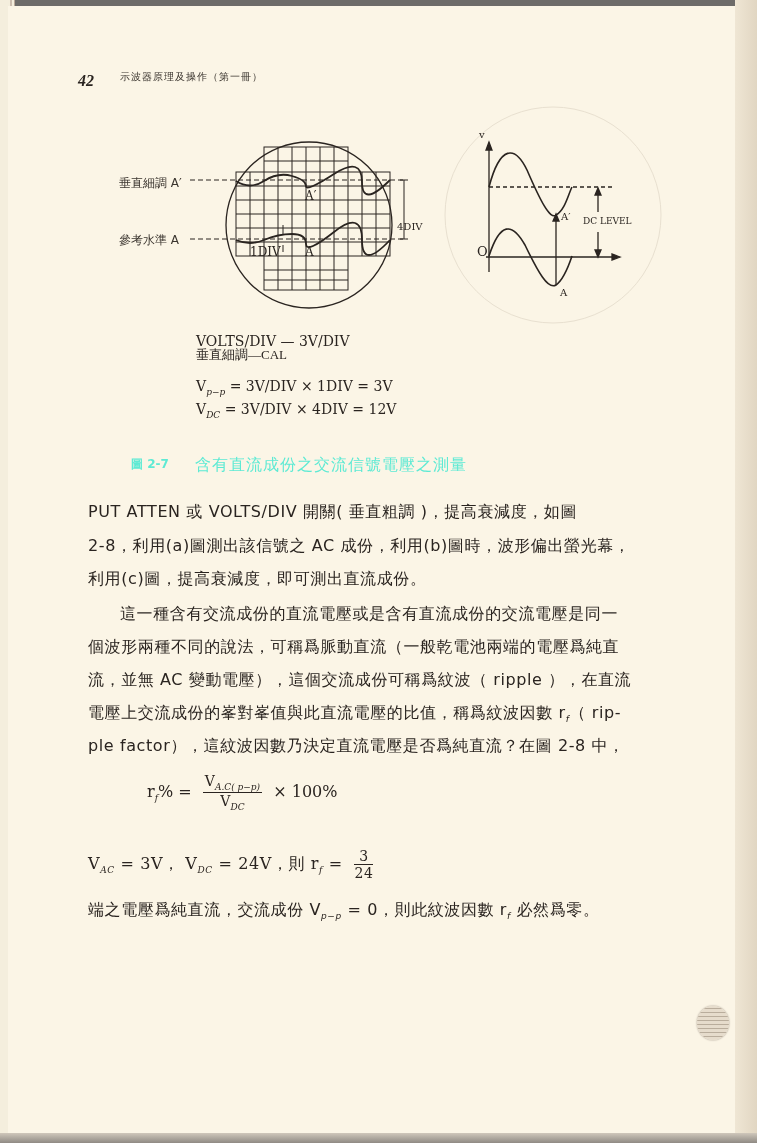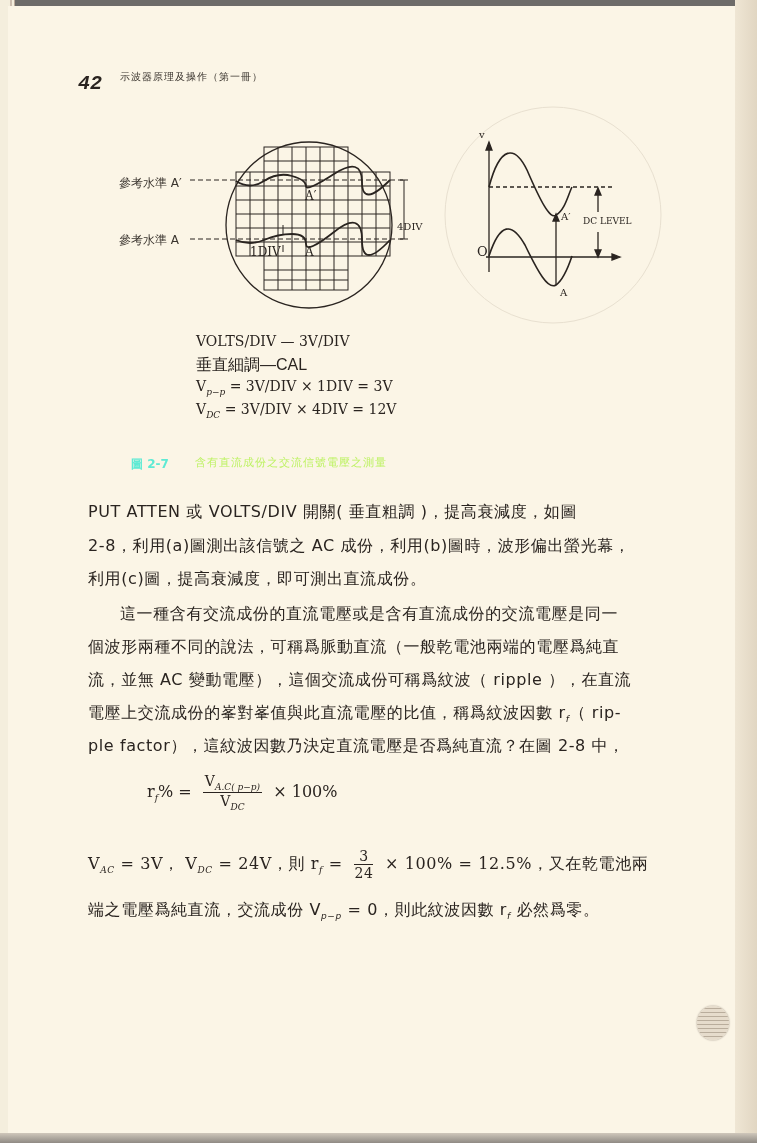--- a/index.html
+++ b/index.html
@@ -3,26 +3,26 @@
 <meta charset="utf-8">
 <style>
   html, body { margin:0; padding:0; }
   body { width:757px; height:1143px; position:relative; overflow:hidden; background:#6d6b69; font-family:"DejaVu Serif","Liberation Serif",serif; }
   .page { position:absolute; left:8px; top:6px; width:740px; height:1130px; background:#fbf5e6; }
   .binding { position:absolute; left:0; top:0; width:14px; height:1143px; background:#f4eedd; border-right:1px solid #b9a99a; }
   .binding2 { position:absolute; left:10px; top:0; width:2px; height:1143px; background:#cdbfb0; }
   .right-edge { position:absolute; right:0; top:0; width:22px; height:1143px; background:linear-gradient(to right,#efe6d4,#e1d6c2); }
   .bottom-edge { position:absolute; left:0; bottom:0; width:757px; height:10px; background:linear-gradient(to bottom,#cfc7bb,#8f8a84); }
   .abs { position:absolute; white-space:nowrap; color:#2a2420; }
-  .hdr-num { left:78px; top:72px; font-family:Liberation Mono, monospace; font-weight:bold; font-style:italic; font-size:20px; }
+  .hdr-num { left:78px; top:72px; font-family:Liberation Serif, serif; font-weight:bold; font-style:italic; font-size:16px; }
   .hdr-title { left:120px; top:70px; font-family:"DejaVu Sans","Liberation Sans",sans-serif; font-size:10px; letter-spacing:1px; color:#3a342e; }
   .lbl { font-family:"DejaVu Sans","Liberation Sans",sans-serif; font-size:12px; color:#3a342e; }
   .settings { left:196px; font-size:14px; color:#2a2420; }
   .caption-fig { left:131px; top:456px; font-family:"DejaVu Sans","Liberation Sans",sans-serif; font-weight:bold; font-size:12px; color:#5eead4; }
-  .caption-text { left:195px; top:455px; font-family:"DejaVu Sans","Liberation Sans",sans-serif; font-size:11px; letter-spacing:1px; color:#bef264; }
+  .caption-text { left:195px; top:455px; font-family:"DejaVu Sans","Liberation Sans",sans-serif; font-size:16px; letter-spacing:1px; color:#5eead4; }
   .para { left:88px; font-family:"DejaVu Sans","Liberation Sans",sans-serif; font-size:16px; letter-spacing:0.6px; color:#2a2420; }
   .para.en { font-family:"DejaVu Serif","Liberation Serif",serif; }
   sub { font-size:9px; font-style:italic; }
   .formula { left:147px; top:773px; font-size:16px; }
   .frac { display:inline-block; vertical-align:middle; text-align:center; margin:0 6px; }
   .frac .num { display:block; border-bottom:1px solid #2a2420; padding:0 2px; font-size:14px; }
   .frac .den { display:block; font-size:14px; }
   .screw { position:absolute; left:697px; top:1006px; width:32px; height:34px; border-radius:50%; background:repeating-linear-gradient(0deg,#e6dccc 0 3px,#b9ad9c 3px 4px); box-shadow:0 0 2px #9a8f80; }
 </style>
 </head>
@@ -74,21 +74,21 @@
 
     <line x1="404" y1="180" x2="404" y2="239"></line>
     <line x1="400" y1="180" x2="408" y2="180"></line>
     <line x1="400" y1="239" x2="408" y2="239"></line>
 
     <line x1="283" y1="225" x2="283" y2="234"></line>
     <line x1="283" y1="245" x2="283" y2="252"></line>
   </g>
 </svg>
 
-<div class="abs lbl" style="left:119px;top:175px">參考水準 A′</div>
+<div class="abs lbl" style="left:119px;top:175px">垂直細調 A′</div>
 <div class="abs lbl" style="left:119px;top:232px">參考水準 A</div>
 <div class="abs" style="left:305px;top:189px;font-size:12px">A′</div>
 <div class="abs" style="left:305px;top:245px;font-size:12px">A</div>
 <div class="abs" style="left:397px;top:221px;font-size:10px">4DIV</div>
 <div class="abs" style="left:250px;top:245px;font-size:12px">1DIV</div>
 
 <svg class="abs" style="left:0;top:0" width="757" height="330">
   <circle cx="553" cy="215" r="108" fill="none" stroke="#e8e0d0" stroke-width="1"></circle>
   <g stroke="#2a2420" fill="none" stroke-width="1.3">
     <line x1="489" y1="272" x2="489" y2="145"></line>
@@ -109,21 +109,21 @@
     <polygon points="598,257 595,250 601,250" fill="#2a2420"></polygon>
   </g>
 </svg>
 <div class="abs" style="left:479px;top:129px;font-size:10px">v</div>
 <div class="abs" style="left:477px;top:244px;font-size:13px">O</div>
 <div class="abs" style="left:561px;top:211px;font-size:10px">A′</div>
 <div class="abs" style="left:560px;top:287px;font-size:10px">A</div>
 <div class="abs" style="left:583px;top:216px;font-size:9px">DC  LEVEL</div>
 
 <div class="abs settings" style="top:333px">VOLTS/DIV — 3V/DIV</div>
-<div class="abs settings" style="top:355px;font-family:Liberation Sans, sans-serif;font-size:16px">垂直細調—CAL</div>
+<div class="abs settings" style="top:346px;font-family:Liberation Serif, serif;font-size:13px">垂直細調—CAL</div>
 <div class="abs settings" style="top:378px"><span>V</span><sub>p−p</sub><span> = 3V/DIV × 1DIV = 3V</span></div>
 <div class="abs settings" style="top:401px"><span>V</span><sub>DC</sub><span> = 3V/DIV × 4DIV = 12V</span></div>
 
 <div class="abs caption-fig">圖 2-7</div>
 <div class="abs caption-text">含有直流成份之交流信號電壓之測量</div>
 
 <div class="abs para" style="top:502px">PUT  ATTEN 或 VOLTS/DIV 開關( 垂直粗調 )，提高衰減度，如圖</div>
 <div class="abs para" style="top:536px">2-8，利用(a)圖測出該信號之 AC 成份，利用(b)圖時，波形偏出螢光幕，</div>
 <div class="abs para" style="top:569px">利用(c)圖，提高衰減度，即可測出直流成份。</div>
 
@@ -139,20 +139,19 @@
     <span class="num"><span>V</span><sub>A.C( p−p)</sub></span>
     <span class="den"><span>V</span><sub>DC</sub></span>
   </span>
   <span>× 100%</span>
 </div>
 
 <div class="abs para en" style="top:848px">
   <span>V</span><sub>AC</sub><span> = 3V，</span>
   <span>V</span><sub>DC</sub><span> = 24V，則 r</span><sub>f</sub><span> =</span>
   <span class="frac"><span class="num">3</span><span class="den">24</span></span>
-  <span>× 100% = 12.5%，又在乾電池兩</span>
 </div>
 
 <div class="abs para" style="top:900px">
   <span>端之電壓爲純直流，交流成份 V</span><sub>p−p</sub><span> = 0，則此紋波因數 r</span><sub>f</sub><span> 必然爲零。</span>
 </div>
 
 <div class="screw"></div>
 
 </body></html>

